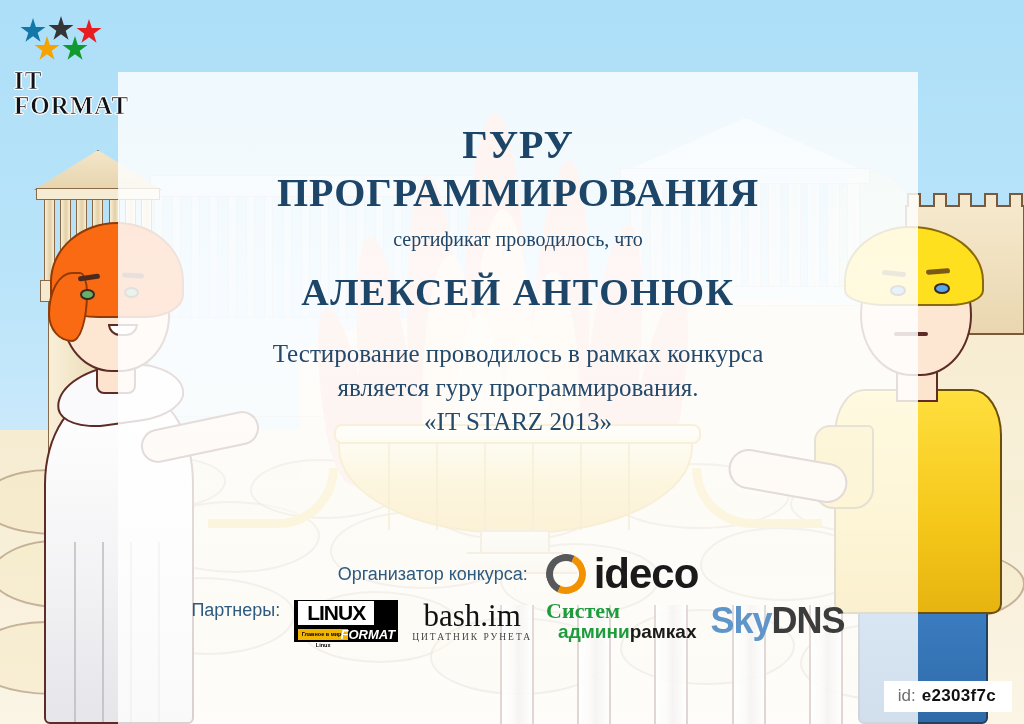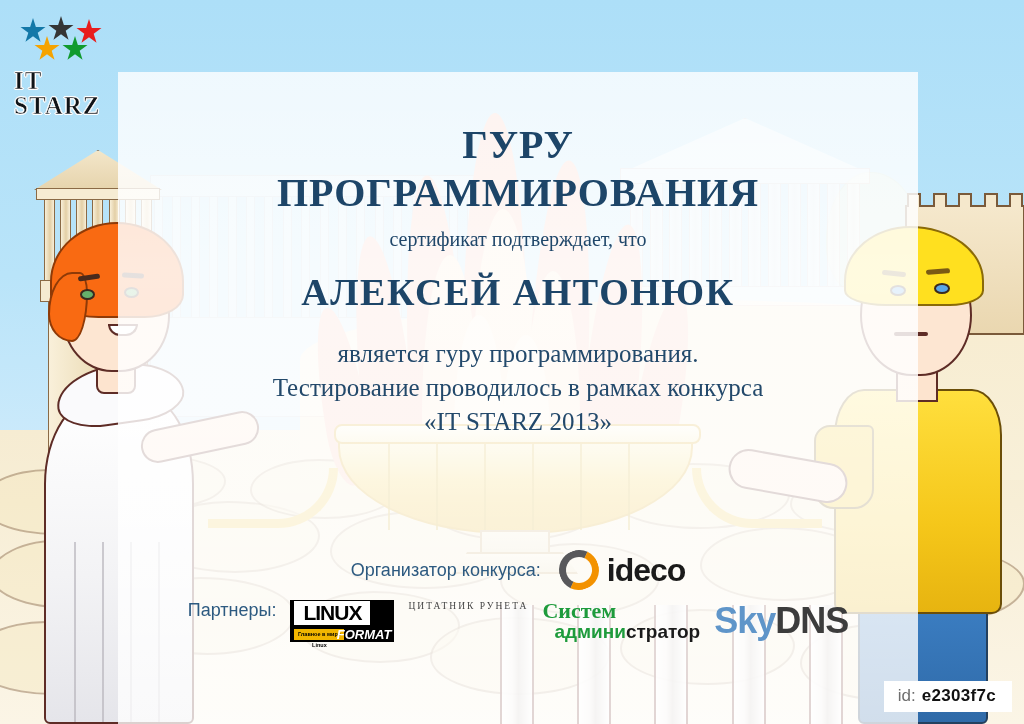--- a/index.html
+++ b/index.html
@@ -370,21 +370,21 @@
     border:7px solid #58585b; border-right-color:transparent; border-bottom-color:transparent;
     transform:rotate(-20deg);
   }
   .ideco-mark .ring-o{
     position:absolute; inset:0; border-radius:50%;
     border:7px solid #f39200; border-left-color:transparent; border-top-color:transparent;
     transform:rotate(-20deg);
   }
   .ideco-word{
     font-family:"Liberation Sans", sans-serif;
-    font-weight:bold; font-size:32px; color:#1a1a1a; letter-spacing:-1px;
+    font-weight:bold; font-size:42px; color:#1a1a1a; letter-spacing:-1px;
   }
 
   .partners-row{
     position:absolute; left:0; right:0; top:528px;
     display:flex; align-items:flex-start; justify-content:center; gap:14px;
   }
 
   
   .lf{ position:relative; width:104px; height:42px; background:#000; }
   .lf .lf-word{
@@ -638,37 +638,37 @@
   <div class="overlay"></div>
 
   <div class="logo">
     <div class="stars">
       <div class="star" style="left: 6px; top: 2px; background: rgb(19, 120, 168);"></div>
       <div class="star" style="left: 34px; top: 0px; background: rgb(53, 53, 53);"></div>
       <div class="star" style="left: 62px; top: 3px; background: rgb(232, 29, 29);"></div>
       <div class="star" style="left: 20px; top: 20px; background: rgb(245, 163, 0);"></div>
       <div class="star" style="left: 48px; top: 20px; background: rgb(17, 155, 46);"></div>
     </div>
-    <div class="logo-text">IT STARZ</div>
+    <div class="logo-text">IT FORMAT</div>
   </div>
 
   <div class="content">
 
     <div class="title">
       <span class="l1">ГУРУ</span>
       <span class="l2">ПРОГРАММИРОВАНИЯ</span>
     </div>
 
-    <div class="confirm">сертификат подтверждает, что</div>
+    <div class="confirm">сертификат проводилось, что</div>
 
     <div class="recipient">АЛЕКСЕЙ АНТОНЮК</div>
 
     <div class="body">
+      <span>Тестирование проводилось в рамках конкурса</span>
       <span>является гуру программирования.</span>
-      <span>Тестирование проводилось в рамках конкурса</span>
       <span>«IT STARZ 2013»</span>
     </div>
 
     <div class="org-row">
       <div class="org-label">Организатор конкурса:</div>
       <div class="ideco">
         <div class="ideco-mark">
           <div class="ring-g"></div>
           <div class="ring-o"></div>
         </div>
@@ -679,27 +679,28 @@
     <div class="partners-row">
       <div class="partners-label">Партнеры:</div>
 
       <div class="lf">
         <div class="lf-word">LINUX</div>
         <div class="lf-tag">Главное в мире Linux</div>
         <div class="lf-format">FORMAT</div>
       </div>
 
       <div class="bash">
+        <div class="b-main">bash.im</div>
         <div class="b-sub">ЦИТАТНИК РУНЕТА</div>
       </div>
 
       <div class="sysadm">
         <div class="sa1">Систем</div>
         <div class="sa2">
-          <span class="g">админи</span><span class="k">стратор</span>
+          <span class="g">админи</span><span class="k">рамках</span>
         </div>
       </div>
 
       <div class="skydns">
         <span class="sky">Sky</span><span class="dns">DNS</span>
       </div>
     </div>
 
   </div>
 

